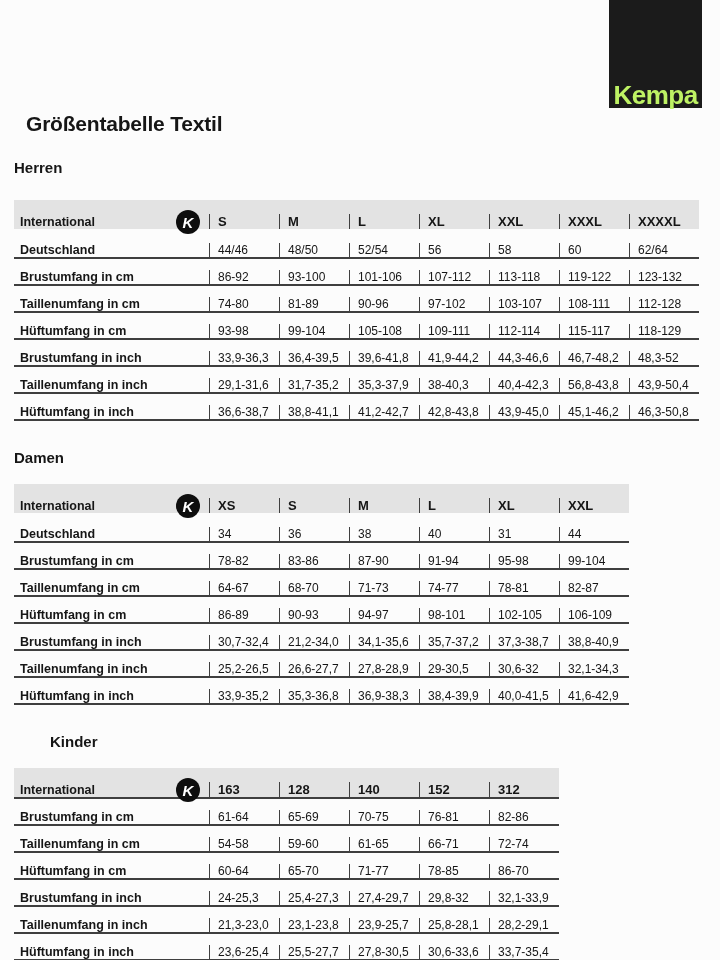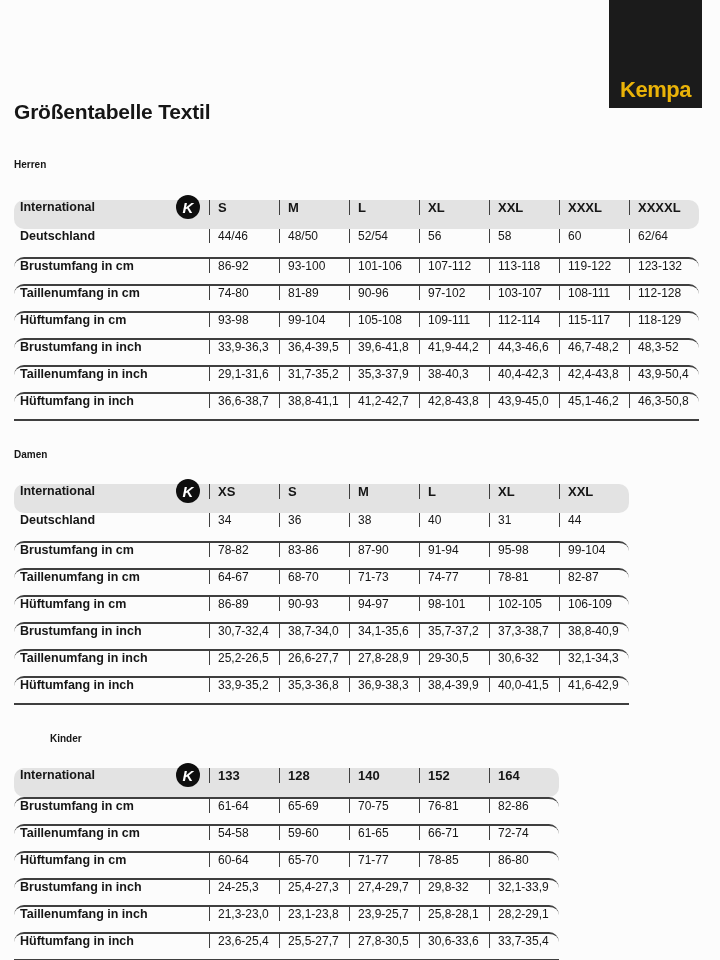--- a/index.html
+++ b/index.html
@@ -9,41 +9,41 @@
   body{
     width:720px;height:960px;background:#fcfcfc;position:relative;
     font-family:"Liberation Sans",sans-serif;color:var(--txt);
     -webkit-font-smoothing:antialiased;
   }
   .logo{
     position:absolute;left:609px;top:0;width:93px;height:108px;
     background:var(--logo);display:flex;align-items:flex-end;justify-content:center;
   }
   .logo span{
-    color:#eab308;font-weight:bold;font-size:22px;letter-spacing:-0.5px;
-    padding-bottom:7px;line-height:1;
+    color:#bef264;font-weight:bold;font-size:26px;letter-spacing:-0.5px;
+    line-height:1;
   }
   .title{
-    position:absolute;left:14px;top:100px;margin:0;
+    position:absolute;left:14px;top:100px;margin:12px;
     font-size:21px;font-weight:bold;letter-spacing:-0.2px;
   }
   .sec-h{
-    position:absolute;left:14px;margin:0;font-size:10px;font-weight:bold;
+    position:absolute;left:14px;margin:0;font-size:15px;font-weight:bold;
   }
   #h-herren{top:159px;}
   #h-damen{top:449px;}
   #h-kinder{top:733px;margin-left:36px;}
   .tbl{
     position:absolute;left:14px;width:max-content;
     border-bottom:2px solid var(--line);
   }
   #t0{top:200px;}
   #t1{top:484px;}
   #t2{top:768px;}
-  .trow{display:flex;align-items:flex-start;height:25px;border-radius:10px;}
+  .trow{display:flex;align-items:flex-end;height:25px;}
   .trow.head{background:var(--band);height:29px;}
   .trow.de{height:28px;}
   .trow.lined{border-top:2px solid var(--line);}
   .cell-label{
     width:195px;box-sizing:border-box;padding-left:6px;
     display:flex;align-items:center;font-weight:bold;font-size:12.5px;
     position:relative;
   }
   .cell{
     width:70px;box-sizing:border-box;padding-left:8px;
@@ -133,21 +133,21 @@
       <div class="cell">46,7-48,2</div>
       <div class="cell">48,3-52</div>
     </div>
     <div class="trow lined">
       <div class="cell-label">Taillenumfang in inch</div>
       <div class="cell">29,1-31,6</div>
       <div class="cell">31,7-35,2</div>
       <div class="cell">35,3-37,9</div>
       <div class="cell">38-40,3</div>
       <div class="cell">40,4-42,3</div>
-      <div class="cell">42,4-43,8</div>
+      <div class="cell">56,8-43,8</div>
       <div class="cell">43,9-50,4</div>
     </div>
     <div class="trow lined">
       <div class="cell-label">Hüftumfang in inch</div>
       <div class="cell">36,6-38,7</div>
       <div class="cell">38,8-41,1</div>
       <div class="cell">41,2-42,7</div>
       <div class="cell">42,8-43,8</div>
       <div class="cell">43,9-45,0</div>
       <div class="cell">45,1-46,2</div>
@@ -201,21 +201,21 @@
       <div class="cell">86-89</div>
       <div class="cell">90-93</div>
       <div class="cell">94-97</div>
       <div class="cell">98-101</div>
       <div class="cell">102-105</div>
       <div class="cell">106-109</div>
     </div>
     <div class="trow lined">
       <div class="cell-label">Brustumfang in inch</div>
       <div class="cell">30,7-32,4</div>
-      <div class="cell">38,7-34,0</div>
+      <div class="cell">21,2-34,0</div>
       <div class="cell">34,1-35,6</div>
       <div class="cell">35,7-37,2</div>
       <div class="cell">37,3-38,7</div>
       <div class="cell">38,8-40,9</div>
     </div>
     <div class="trow lined">
       <div class="cell-label">Taillenumfang in inch</div>
       <div class="cell">25,2-26,5</div>
       <div class="cell">26,6-27,7</div>
       <div class="cell">27,8-28,9</div>
@@ -234,25 +234,25 @@
     </div>
   </div>
 
 <h2 class="sec-h" id="h-kinder">Kinder</h2>
 <div class="tbl" id="t2">
     <div class="trow head">
       <div class="cell-label">
         <div class="" style="display: inline;">International</div>
         <div class="kbadge">K</div>
       </div>
-      <div class="cell">133</div>
+      <div class="cell">163</div>
       <div class="cell">128</div>
       <div class="cell">140</div>
       <div class="cell">152</div>
-      <div class="cell">164</div>
+      <div class="cell">312</div>
     </div>
     <div class="trow lined">
       <div class="cell-label">Brustumfang in cm</div>
       <div class="cell">61-64</div>
       <div class="cell">65-69</div>
       <div class="cell">70-75</div>
       <div class="cell">76-81</div>
       <div class="cell">82-86</div>
     </div>
     <div class="trow lined">
@@ -262,21 +262,21 @@
       <div class="cell">61-65</div>
       <div class="cell">66-71</div>
       <div class="cell">72-74</div>
     </div>
     <div class="trow lined">
       <div class="cell-label">Hüftumfang in cm</div>
       <div class="cell">60-64</div>
       <div class="cell">65-70</div>
       <div class="cell">71-77</div>
       <div class="cell">78-85</div>
-      <div class="cell">86-80</div>
+      <div class="cell">86-70</div>
     </div>
     <div class="trow lined">
       <div class="cell-label">Brustumfang in inch</div>
       <div class="cell">24-25,3</div>
       <div class="cell">25,4-27,3</div>
       <div class="cell">27,4-29,7</div>
       <div class="cell">29,8-32</div>
       <div class="cell">32,1-33,9</div>
     </div>
     <div class="trow lined">

